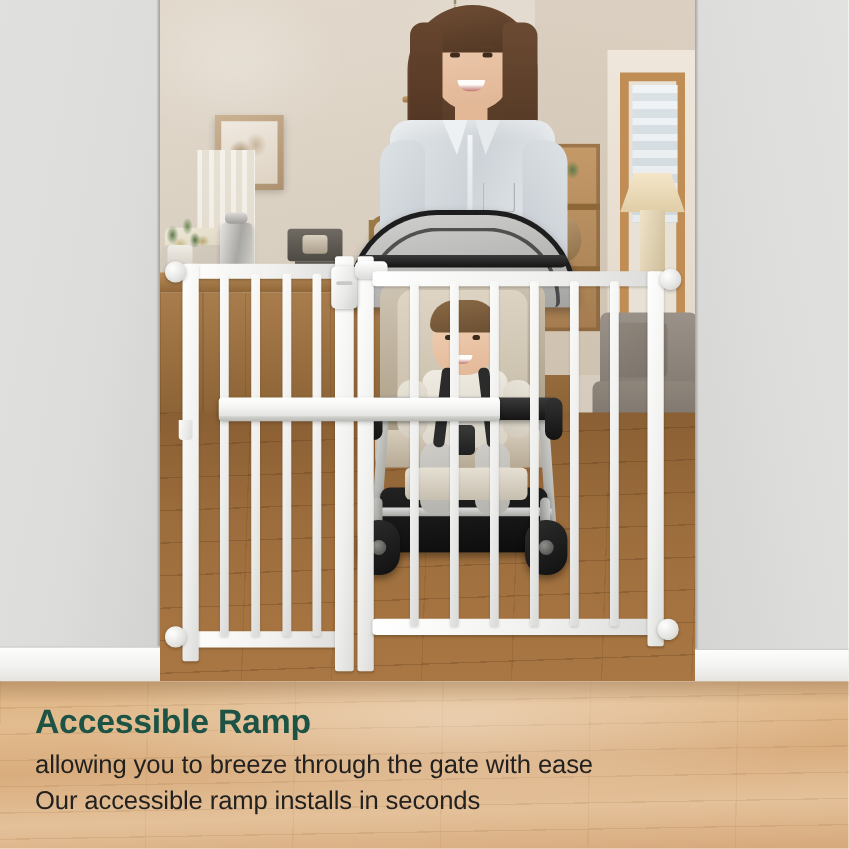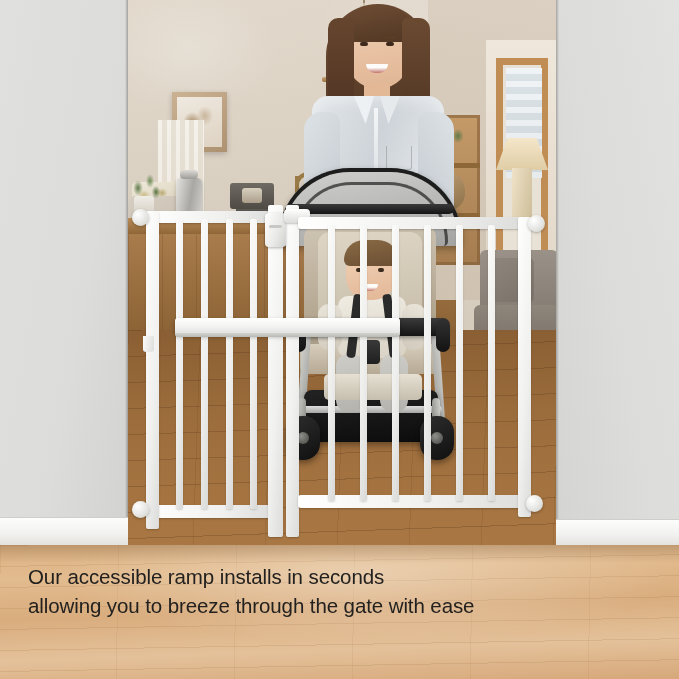--- a/index.html
+++ b/index.html
@@ -513,17 +513,18 @@
     <div class="wall-right"></div>
     <div class="base-left"></div>
     <div class="base-right"></div>
   </div>
 
   <div class="floor"></div>
   <div class="floor-sheen"></div>
   <div class="floor-shadow"></div>
 
   <div class="caption">
+    <div class="cap-head">Accessible Ramp</div>
+    <div class="cap-line">allowing you to breeze through the gate with ease</div>
     <div class="cap-line">Our accessible ramp installs in seconds</div>
-    <div class="cap-line">allowing you to breeze through the gate with ease</div>
   </div>
 
 </div>
 
 </body></html>

